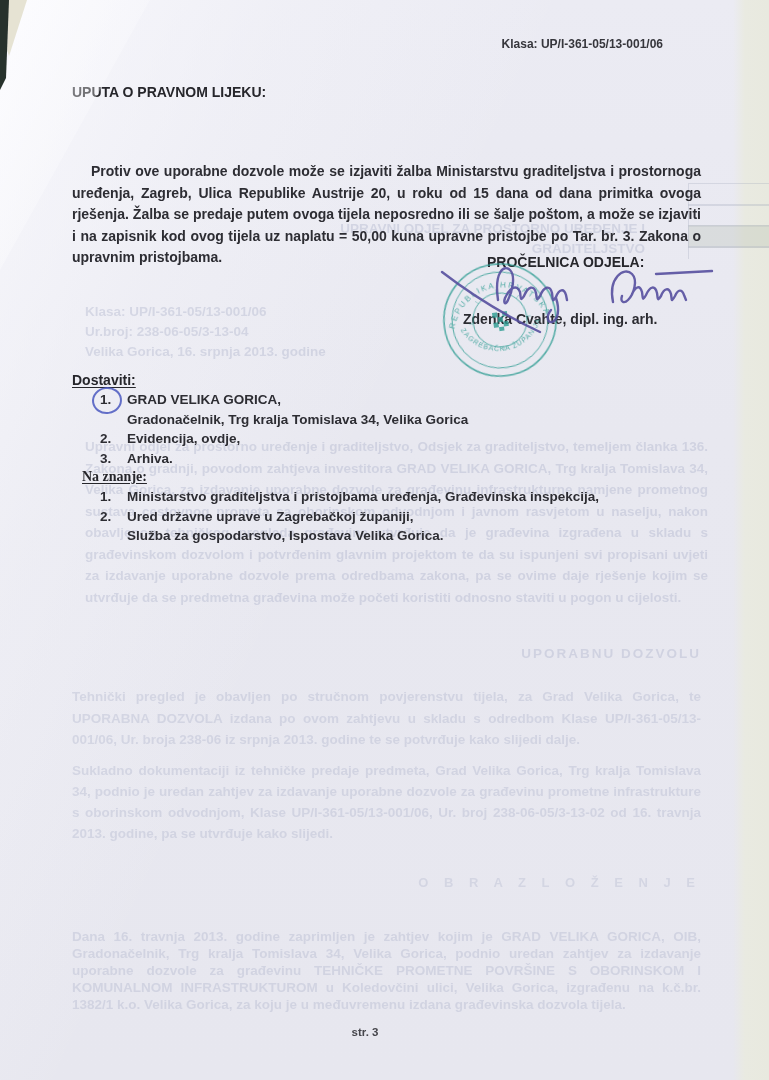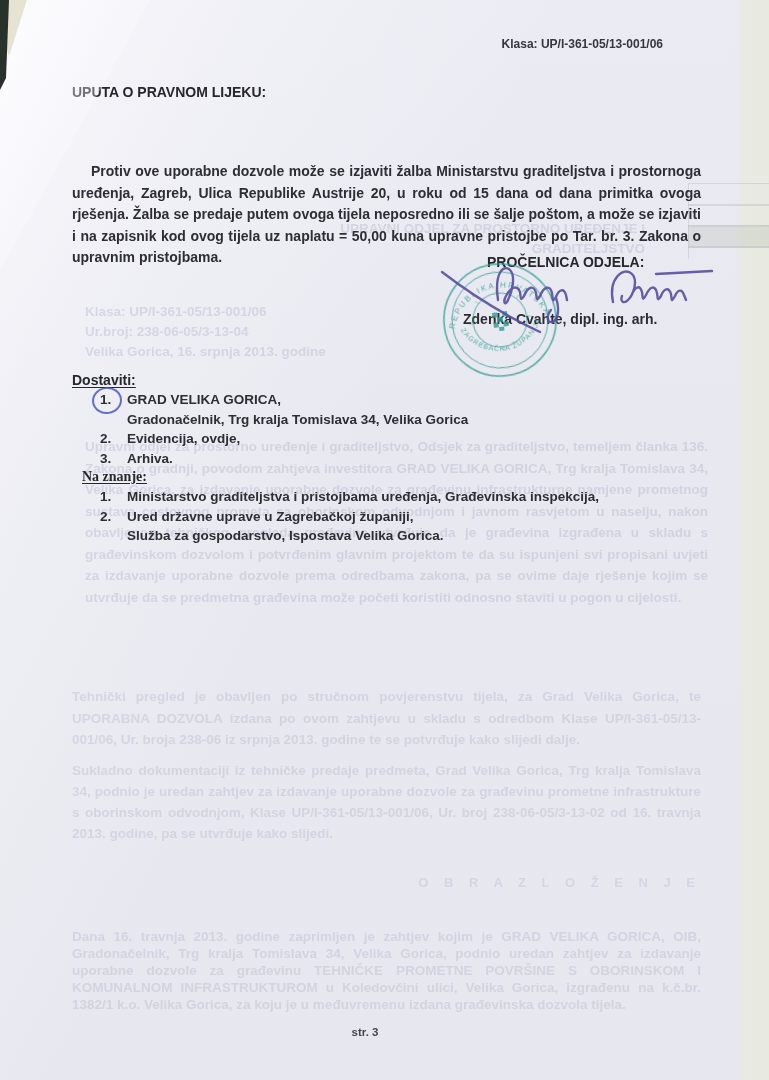--- a/index.html
+++ b/index.html
@@ -90,20 +90,21 @@
   <div class="bleed bt-office center">
       <div>UPRAVNI ODJEL ZA PROSTORNO UREĐENJE I</div>
       <div>GRADITELJSTVO</div>
     </div>
   <div class="bleed bt-case">
       <div>Klasa: UP/I-361-05/13-001/06</div>
       <div>Ur.broj: 238-06-05/3-13-04</div>
       <div>Velika Gorica, 16. srpnja 2013. godine</div>
     </div>
   <div class="bleed bt-para-top">Upravni odjel za prostorno uređenje i graditeljstvo, Odsjek za graditeljstvo, temeljem članka 136. Zakona o gradnji, povodom zahtjeva investitora GRAD VELIKA GORICA, Trg kralja Tomislava 34, Velika Gorica, za izdavanje uporabne dozvole za građevinu infrastrukturne namjene prometnog sustava cestovnog prometa sa oborinskom odvodnjom i javnom rasvjetom u naselju, nakon obavljenog tehničkog pregleda građevine utvrđuje da je građevina izgrađena u skladu s građevinskom dozvolom i potvrđenim glavnim projektom te da su ispunjeni svi propisani uvjeti za izdavanje uporabne dozvole prema odredbama zakona, pa se ovime daje rješenje kojim se utvrđuje da se predmetna građevina može početi koristiti odnosno staviti u pogon u cijelosti.</div>
+  <div class="bleed bt-head1 center">UPORABNU DOZVOLU</div>
   <div class="bleed bt-para-mid1">Tehnički pregled je obavljen po stručnom povjerenstvu tijela, za Grad Velika Gorica, te UPORABNA DOZVOLA izdana po ovom zahtjevu u skladu s odredbom Klase UP/I-361-05/13-001/06, Ur. broja 238-06 iz srpnja 2013. godine te se potvrđuje kako slijedi dalje.</div>
   <div class="bleed bt-para-mid2">Sukladno dokumentaciji iz tehničke predaje predmeta, Grad Velika Gorica, Trg kralja Tomislava 34, podnio je uredan zahtjev za izdavanje uporabne dozvole za građevinu prometne infrastrukture s oborinskom odvodnjom, Klase UP/I-361-05/13-001/06, Ur. broj 238-06-05/3-13-02 od 16. travnja 2013. godine, pa se utvrđuje kako slijedi.</div>
   <div class="bleed bt-head2 center">O B R A Z L O Ž E N J E</div>
   <div class="bleed bt-para-bot">Dana 16. travnja 2013. godine zaprimljen je zahtjev kojim je GRAD VELIKA GORICA, OIB, Gradonačelnik, Trg kralja Tomislava 34, Velika Gorica, podnio uredan zahtjev za izdavanje uporabne dozvole za građevinu TEHNIČKE PROMETNE POVRŠINE S OBORINSKOM I KOMUNALNOM INFRASTRUKTUROM u Koledovčini ulici, Velika Gorica, izgrađenu na k.č.br. 1382/1 k.o. Velika Gorica, za koju je u međuvremenu izdana građevinska dozvola tijela.</div>
 
   <div class="abs klasa">Klasa: UP/I-361-05/13-001/06</div>
 
   <div class="abs h-bold heading-main">UPUTA O PRAVNOM LIJEKU:</div>
   <div class="abs body-par">Protiv ove uporabne dozvole može se izjaviti žalba Ministarstvu graditeljstva i prostornoga uređenja, Zagreb, Ulica Republike Austrije 20, u roku od 15 dana od dana primitka ovoga rješenja. Žalba se predaje putem ovoga tijela neposredno ili se šalje poštom, a može se izjaviti i na zapisnik kod ovog tijela uz naplatu = 50,00 kuna upravne pristojbe po Tar. br. 3. Zakona o upravnim pristojbama.</div>
 

